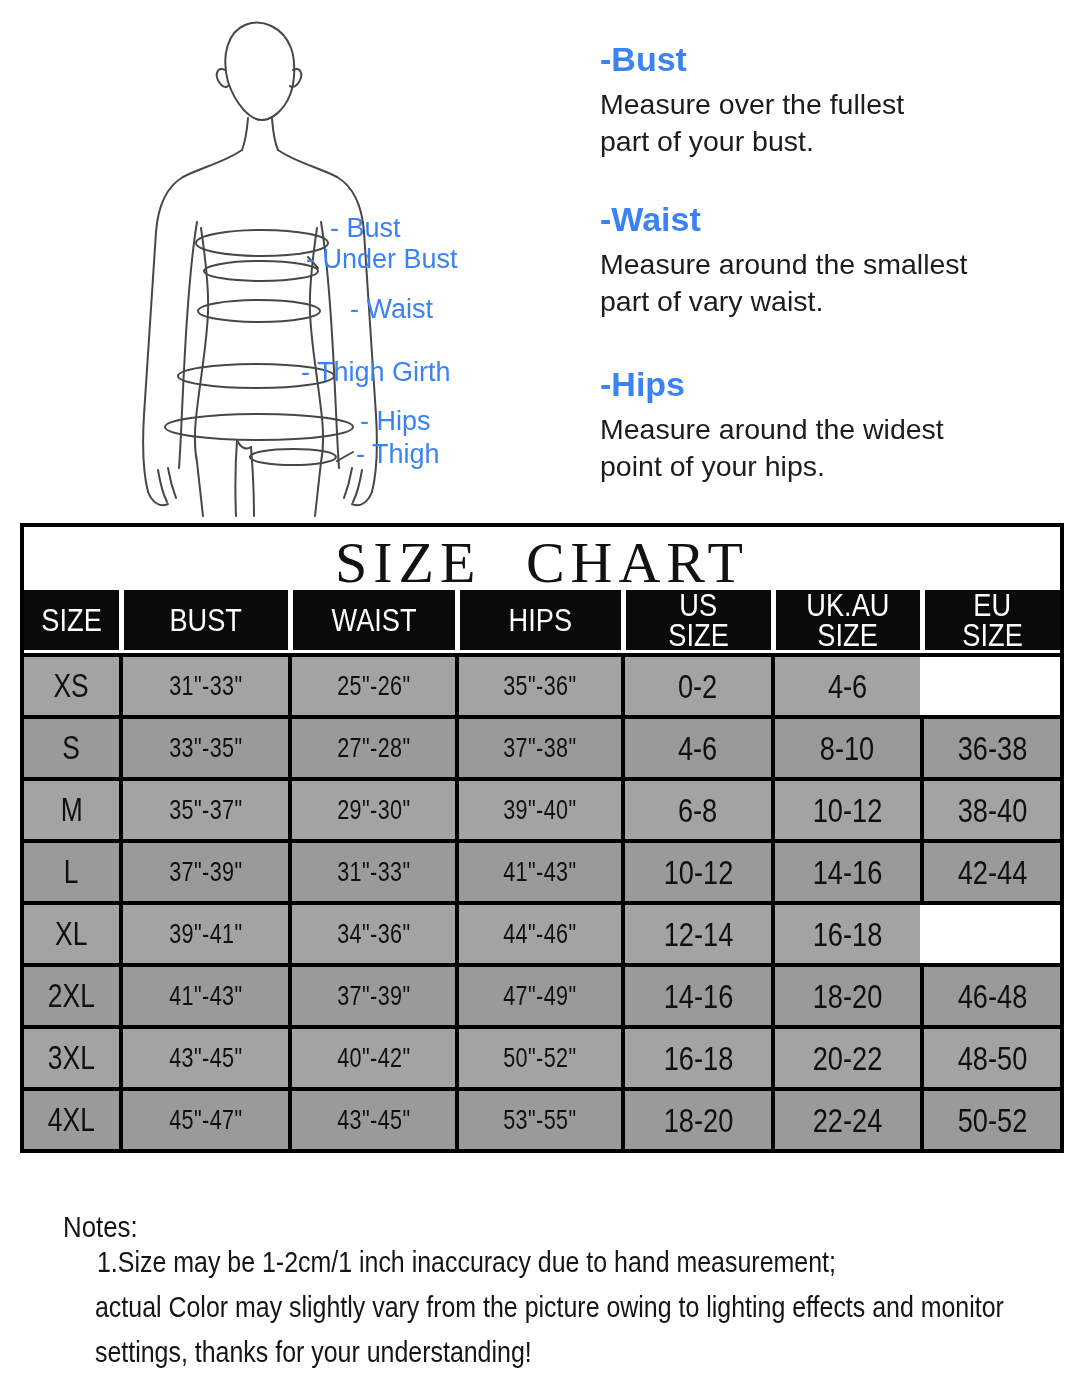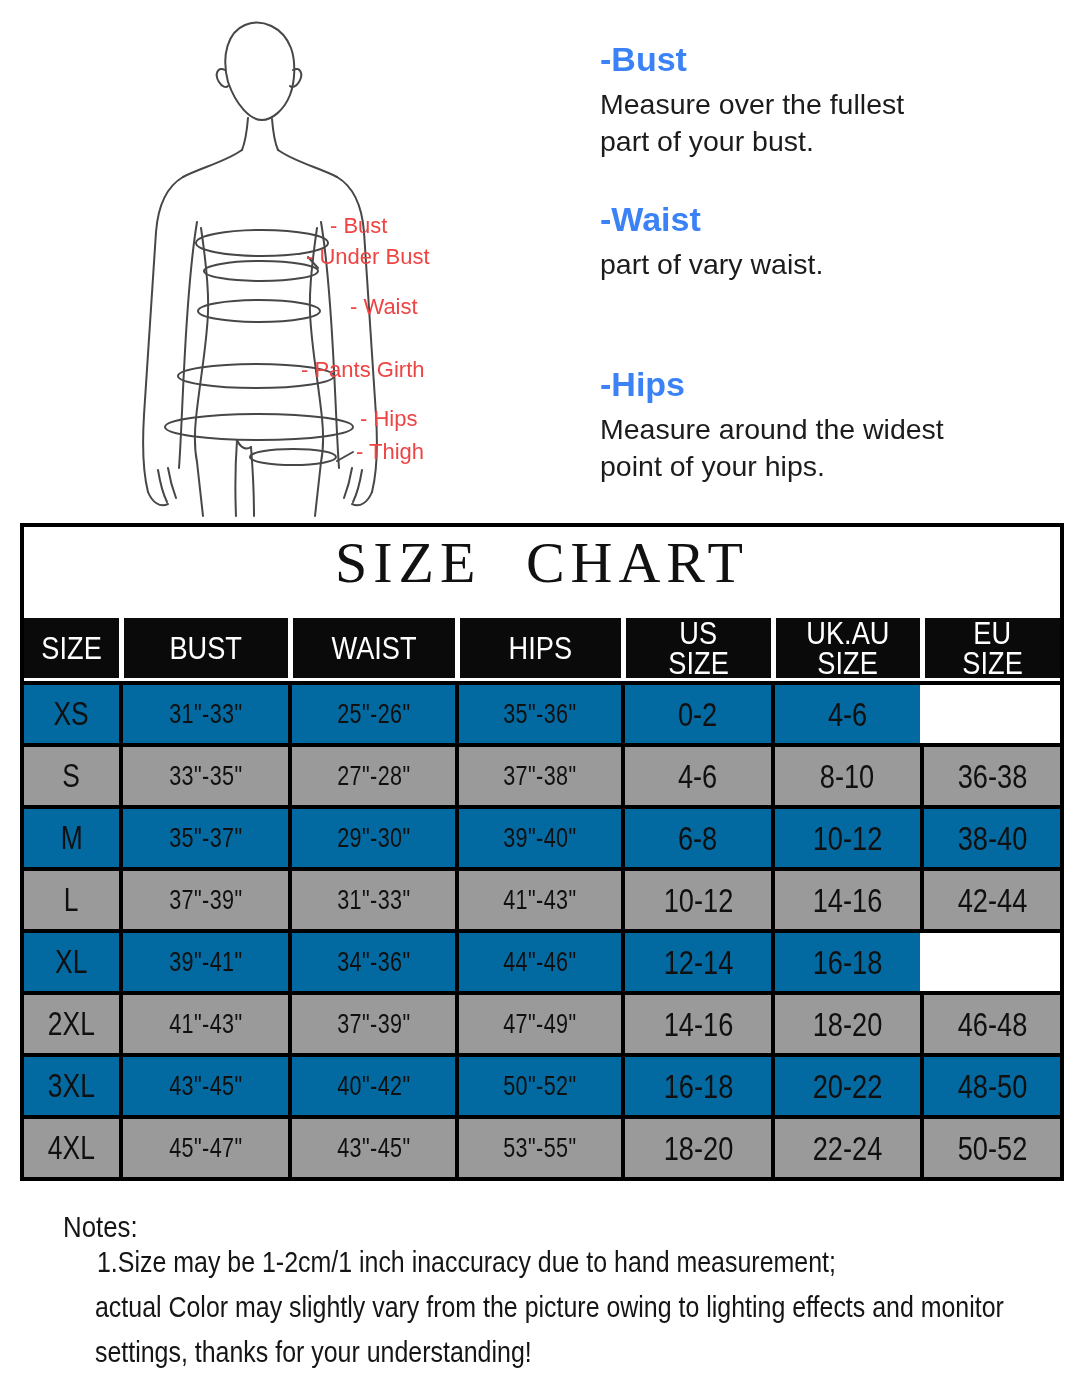--- a/index.html
+++ b/index.html
@@ -3,43 +3,43 @@
 <meta charset="utf-8">
 <style>
   html,body{margin:0;padding:0;background:#fff;}
   body{width:1080px;height:1380px;position:relative;overflow:hidden;
        font-family:"Liberation Sans",sans-serif;color:#1a1a1a;}
   .canvas{position:absolute;left:0;top:0;width:1080px;height:1380px;}
 
   
   .figure-area{position:absolute;left:0;top:0;width:570px;height:518px;}
   .figure-area svg{position:absolute;left:0;top:0;}
-  .fig-label{position:absolute;font-size:22px;color:#ef4444;white-space:nowrap;}
+  .fig-label{position:absolute;font-size:27px;color:#3b82f6;white-space:nowrap;}
 
   
   .instructions{position:absolute;left:600px;top:0;width:470px;}
   .inst{position:absolute;left:0;}
   .inst-title{font-size:34px;font-weight:bold;color:#3b82f6;margin-bottom:7px;}
   .inst-line{font-size:28.5px;line-height:37px;color:#1c1c1c;}
 
   
   .table-wrap{position:absolute;left:20px;top:523px;width:1036px;
               border:4px solid #000;background:#fff;}
-  .chart-title{height:91px;line-height:71px;text-align:center;
+  .chart-title{height:63px;line-height:71px;text-align:center;
                font-family:"Liberation Serif",serif;font-size:58px;
                letter-spacing:6px;word-spacing:24px;color:#111;}
   .tgrid{display:grid;grid-template-columns:95px 169px 167px 166px 150px 149px 140px;}
   .thead{margin-bottom:3px;}
   .th{background:#0a0a0a;height:60px;display:flex;flex-direction:column;
       justify-content:center;align-items:center;color:#fff;}
   .th + .th{border-left:5px solid #fff;}
   .th span{display:block;font-size:32px;line-height:30px;transform:scaleX(0.85);}
   .trow{border-top:4px solid #000;height:58px;}
   .trow.gray .td{background:#9a9a9a;}
-  .td{display:flex;align-items:center;justify-content:center;background:#0369a1;}
+  .td{display:flex;align-items:center;justify-content:center;background:#a3a3a3;}
   .td + .td{border-left:4px solid #000;}
   .td span{display:inline-block;white-space:nowrap;color:#101010;}
   .c-size span{font-size:33px;transform:scaleX(0.8);}
   .c-inch span{font-size:27px;transform:scaleX(0.8);letter-spacing:0.5px;}
   .c-num span{font-size:34px;transform:scaleX(0.8);}
 
   
   .notes{position:absolute;left:0;top:1180px;width:864px;height:200px;}
   .note-line{position:absolute;white-space:nowrap;color:#151515;
              transform:scaleX(0.86);transform-origin:left center;}
@@ -91,33 +91,34 @@
       <ellipse cx="256" cy="376" rx="78" ry="12"></ellipse>
       <ellipse cx="259" cy="427" rx="94" ry="13"></ellipse>
       <ellipse cx="293" cy="457" rx="43" ry="8"></ellipse>
 
       <path d="M 318 268 L 308 257"></path>
       <path d="M 337 461 L 353 452"></path>
     </svg>
     <span class="fig-label" style="left:330px;top:213px">- Bust</span>
     <span class="fig-label" style="left:306px;top:244px">- Under Bust</span>
     <span class="fig-label" style="left:350px;top:294px">- Waist</span>
-    <span class="fig-label" style="left:301px;top:357px">- Pants Girth</span>
+    <span class="fig-label" style="left:301px;top:357px">- Thigh Girth</span>
     <span class="fig-label" style="left:360px;top:406px">- Hips</span>
     <span class="fig-label" style="left:356px;top:439px">- Thigh</span>
   </div>
 
   <div class="instructions">
     <div class="inst" style="top:40px">
       <div class="inst-title">-Bust</div>
       <div class="inst-line">Measure over the fullest</div>
       <div class="inst-line">part of your bust.</div>
     </div>
     <div class="inst" style="top:200px">
       <div class="inst-title">-Waist</div>
+      <div class="inst-line">Measure around the smallest</div>
       <div class="inst-line">part of vary waist.</div>
     </div>
     <div class="inst" style="top:365px">
       <div class="inst-title">-Hips</div>
       <div class="inst-line">Measure around the widest</div>
       <div class="inst-line">point of your hips.</div>
     </div>
   </div>
 
   <div class="table-wrap">

